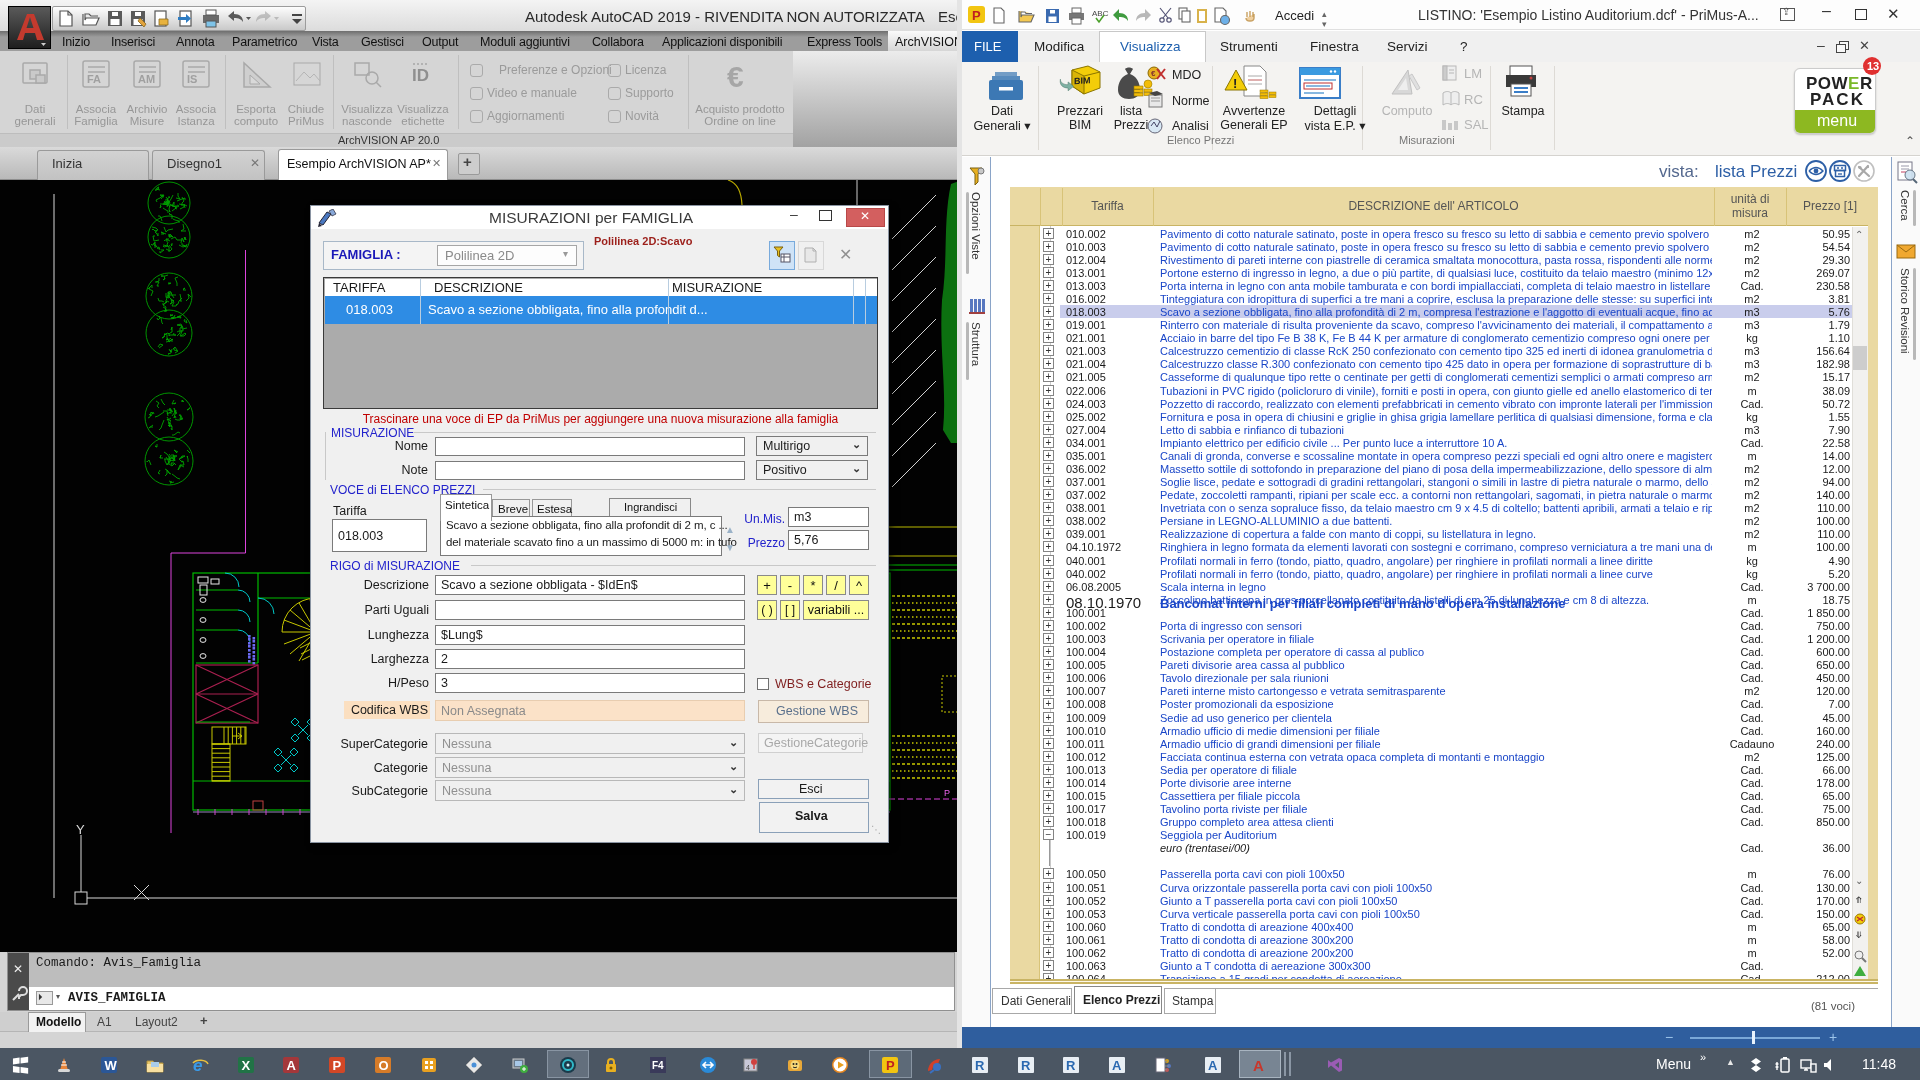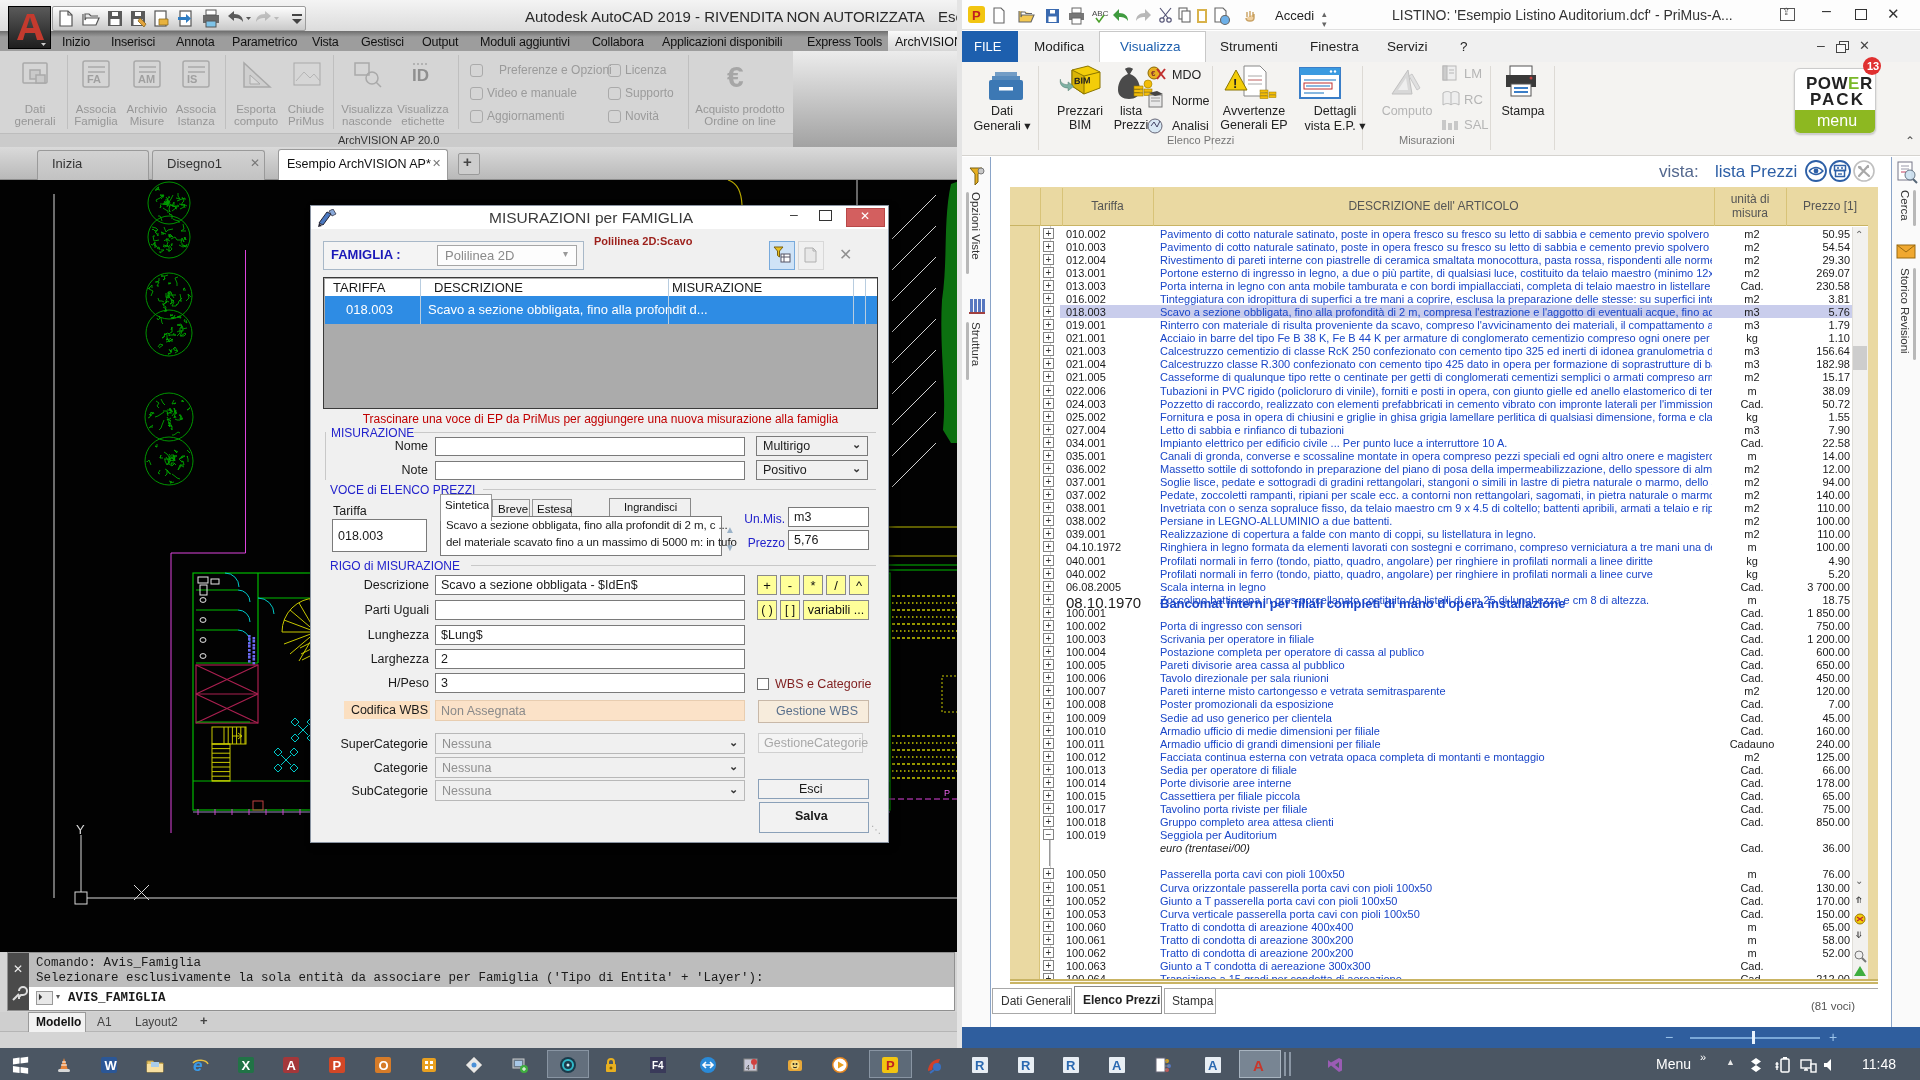--- a/index.html
+++ b/index.html
@@ -490,21 +490,20 @@
 <line x1="889" y1="619" x2="962" y2="619" stroke="#dd44dd" stroke-dasharray="6,3"></line>
 <text x="944" y="616" font-size="9" fill="#ee66ee">P</text>
 </svg>
 <div class="abs" style="left:7px;top:952px;width:948px;height:59px;background:#bdbdbd;border:1px solid #909090;"></div>
 <div class="abs" style="left:8px;top:953px;width:21px;height:57px;background:#4a4a4a;"></div>
 <div class="txt" style="left:13px;top:962px;font-size:12px;color:#eee;">✕</div>
 <svg style="left:10px;top:985px;" width="18" height="18" viewBox="0 0 18 18">
         <path d="M3 15 L9 9 M9 6 a4 4 0 1 1 4 4 l-2 0 -2 2 0 2" stroke="#ddd" stroke-width="2" fill="none"></path>
       </svg>
 <div class="txt" style="left:36px;top:956px;font-family:'Liberation Mono',monospace;font-size:12.5px;color:#1a1a1a;">Comando: Avis_Famiglia</div>
-<div class="txt" style="left:36px;top:971px;font-family:'Liberation Mono',monospace;font-size:12.5px;color:#1a1a1a;">Selezionare esclusivamente la sola entità da associare per Famiglia ('Tipo di Entita' + 'Layer'):</div>
 <div class="abs" style="left:29px;top:987px;width:925px;height:23px;background:#fff;"></div>
 <div class="abs" style="left:36px;top:991px;width:17px;height:14px;background:#e8e8e8;border:1px solid #999;"></div>
 <div class="txt" style="left:38px;top:992px;font-size:9px;color:#333;">⏵</div>
 <div class="txt" style="left:56px;top:992px;font-size:8px;color:#555;">▾</div>
 <div class="txt" style="left:68px;top:991px;font-family:'Liberation Mono',monospace;font-size:12.5px;font-weight:bold;color:#1a1a1a;">AVIS_FAMIGLIA</div>
 <div class="abs" style="left:0;top:1012px;width:962px;height:20px;background:#cfcfcf;border-bottom:1px solid #b5b5b5;"></div>
 <div class="abs" style="left:28px;top:1012px;width:58px;height:20px;background:#f2f2f2;border:1px solid #9a9a9a;border-bottom:none;"></div>
 <div class="txt" style="left:36px;top:1015px;font-size:12px;font-weight:bold;color:#111;">Modello</div>
 <div class="txt" style="left:97px;top:1015px;font-size:12px;color:#444;">A1</div>
 <div class="txt" style="left:135px;top:1015px;font-size:12px;color:#444;">Layout2</div>
@@ -548,21 +547,21 @@
           <rect x="233" y="6" width="6" height="10" fill="#fff"></rect>
         </g>
 <g stroke="#666" fill="#fff" stroke-width="1.1">
           <path d="M249 3 h8 l3 3 v11 h-11 z"></path>
           <circle cx="259" cy="15" r="4.5" fill="#6db0e8"></circle>
         </g>
 <path d="M284 6 v6 m-3 -5 v5 m6 -5 v5 m-7 1 c0 4 8 4 8 0 l0 -4" stroke="#c8a060" fill="#f0d0a0" stroke-width="1.4"></path>
 </svg>
 <div class="txt" style="left:313px;top:8px;font-size:13px;color:#222;">Accedi</div>
 <div class="txt" style="left:360px;top:9px;font-size:9px;color:#666;">▴<br>▾</div>
-<div class="txt" style="left:430px;top:7px;font-size:14px;color:#333;">LISTINO: 'Esempio Listino Auditorium.dcf' - PriMus-A...</div>
+<div class="txt" style="left:456px;top:7px;font-size:14px;color:#333;">LISTINO: 'Esempio Listino Auditorium.dcf' - PriMus-A...</div>
 <div class="abs" style="left:818px;top:8px;width:15px;height:13px;border:1.5px solid #555;"></div>
 <div class="txt" style="left:820px;top:6px;font-size:10px;color:#555;">⇪</div>
 <div class="txt" style="left:860px;top:2px;font-size:16px;color:#333;">–</div>
 <div class="abs" style="left:893px;top:9px;width:12px;height:11px;border:1.5px solid #333;"></div>
 <div class="txt" style="left:925px;top:5px;font-size:15px;color:#333;">✕</div>
 <div class="abs" style="left:0;top:31px;width:958px;height:31px;background:#f0f0f0;"></div>
 <div class="abs" style="left:0;top:31px;width:56px;height:31px;background:#1d5fae;"></div>
 <div class="txt" style="left:12px;top:39px;font-size:13px;color:#fff;">FILE</div>
 <div class="abs" style="left:137px;top:31px;width:107px;height:31px;background:#fff;border:1px solid #c8c8c8;border-bottom:none;"></div>
 <div class="txt" style="left:72px;top:39px;font-size:13.5px;color:#222;">Modifica</div>

